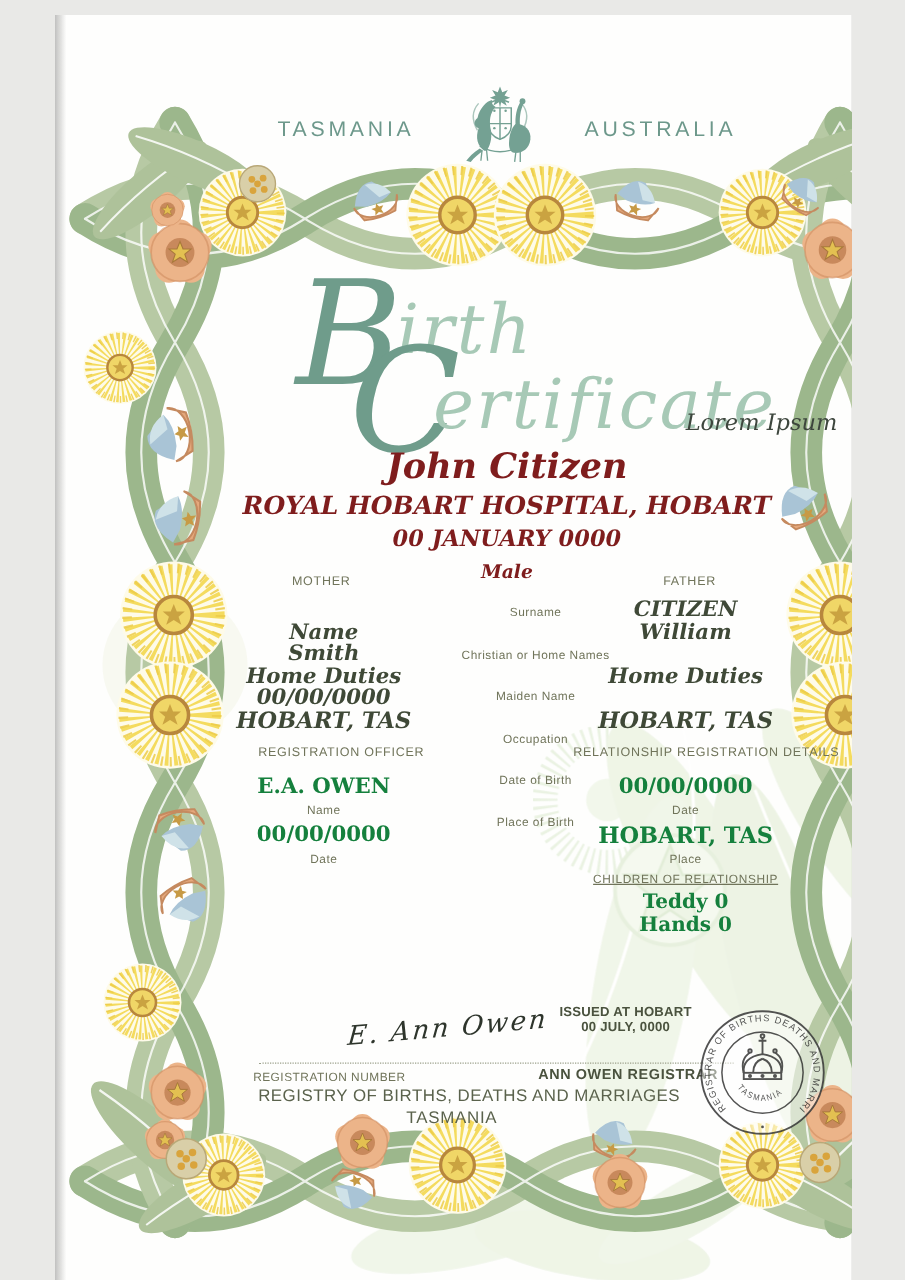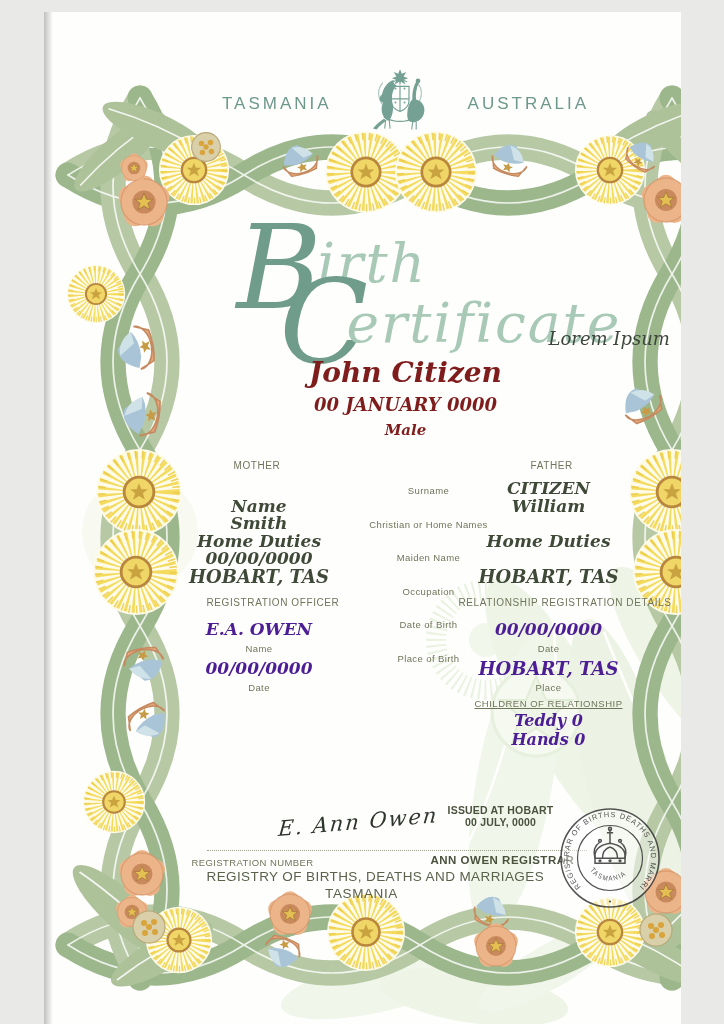--- a/index.html
+++ b/index.html
@@ -41,28 +41,28 @@
   .heading{position:absolute;font-size:10px;color:#70745a;letter-spacing:.6px;z-index:3;}
 
   .fieldcol{position:absolute;display:flex;flex-direction:column;z-index:3;}
   .fieldcol>div{height:17.6px;line-height:17.6px;text-align:center;white-space:nowrap;}
   .labels-col{left:285px;top:470px;width:200px;gap:16px;}
   .mother-col{left:128px;top:468px;width:175px;}
   .father-col{left:415px;top:468px;width:180px;}
   .cell-val{font-family:"DejaVu Serif",serif;font-style:italic;font-weight:700;color:#3f4937;font-size:17px;}
 
   .center-block{position:absolute;text-align:center;z-index:3;}
-  .cb-val{font-family:"DejaVu Serif",serif;font-style:italic;font-weight:700;color:#4c1d95;font-size:17px;line-height:19px;}
+  .cb-val{font-family:"DejaVu Serif",serif;font-weight:700;color:#15803d;font-size:17px;line-height:19px;}
   .cb-lbl{font-size:9.5px;color:#70745a;letter-spacing:.4px;line-height:13px;margin:3px 0 4px;}
 
   .cert-text{left:170px;top:767px;width:330px;font-family:"DejaVu Serif",serif;font-style:italic;font-size:10.3px;line-height:11.8px;color:#4c5444;z-index:3;}
   .issued{left:382px;top:793px;width:150px;text-align:center;font-size:10.5px;font-weight:700;color:#4a523e;line-height:11.5px;letter-spacing:.2px;z-index:3;}
   .signature{left:234px;top:798px;font-family:"DejaVu Serif",serif;font-style:italic;font-size:21px;color:#2e352c;letter-spacing:2px;transform:rotate(-5deg) skewX(-10deg);z-index:4;}
   .dotline{left:163px;top:838px;width:380px;border-top:1.5px dotted #9aa08a;z-index:3;}
-  .regnum{left:148px;top:845px;z-index:3;}
+  .regnum{left:159px;top:845px;z-index:3;}
   .registrar{left:387px;top:842px;font-size:11.5px;font-weight:700;color:#4a523e;letter-spacing:.5px;z-index:3;}
   .registry{left:163px;top:857px;width:310px;z-index:3;color:#5a624c;}
   .registry .r1{font-size:13.5px;letter-spacing:.4px;white-space:nowrap;}
   .registry .r2{font-size:13.5px;letter-spacing:.6px;text-align:center;margin-top:2px;}
 
   .stamp{left:511px;top:791px;z-index:5;}
 </style>
 </head>
 <body>
 
@@ -233,20 +233,21 @@
   <span class="abs script t-init" style="left:193px;top:198px;">B</span>
   <span class="abs script t-rest" style="left:274px;top:224px;">irth</span>
   <span class="abs script t-init" style="left:236px;top:252px;">C</span>
   <span class="abs script t-rest" style="left:303px;top:284px;">ertificate</span>
 
   <span class="abs note-big" style="left:505px;top:316px;">Lorem Ipsum</span>
   <span class="abs note-small" style="left:656px;top:304px;">Lorem Ipsum</span>
 
   <div class="abs child-block">
     <div class="val child-name">John Citizen</div>
+    <div class="val child-place">ROYAL HOBART HOSPITAL, HOBART</div>
     <div class="val child-date">00 JANUARY 0000</div>
     <div class="val child-sex">Male</div>
   </div>
 
   <span class="heading" style="left:190px;top:448px;text-align:right;">MOTHER</span>
   <span class="heading" style="left:487px;top:448px;text-align:center;">FATHER</span>
 
   <div class="fieldcol labels-col lbl">
     <div>Surname</div>
     <div>Christian or Home Names</div>

